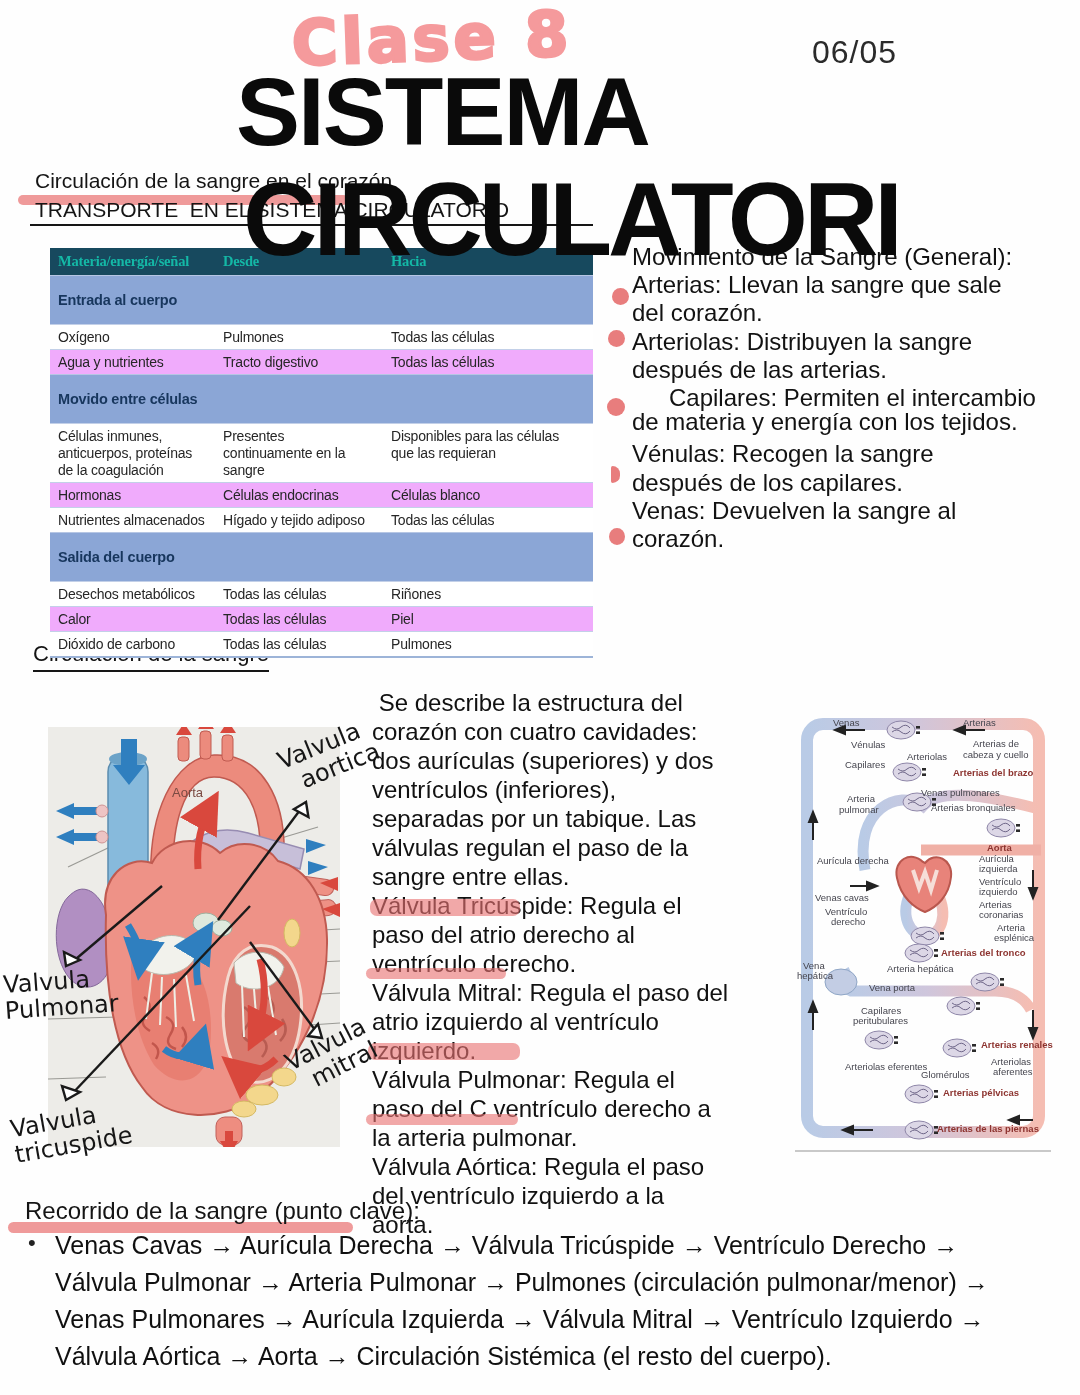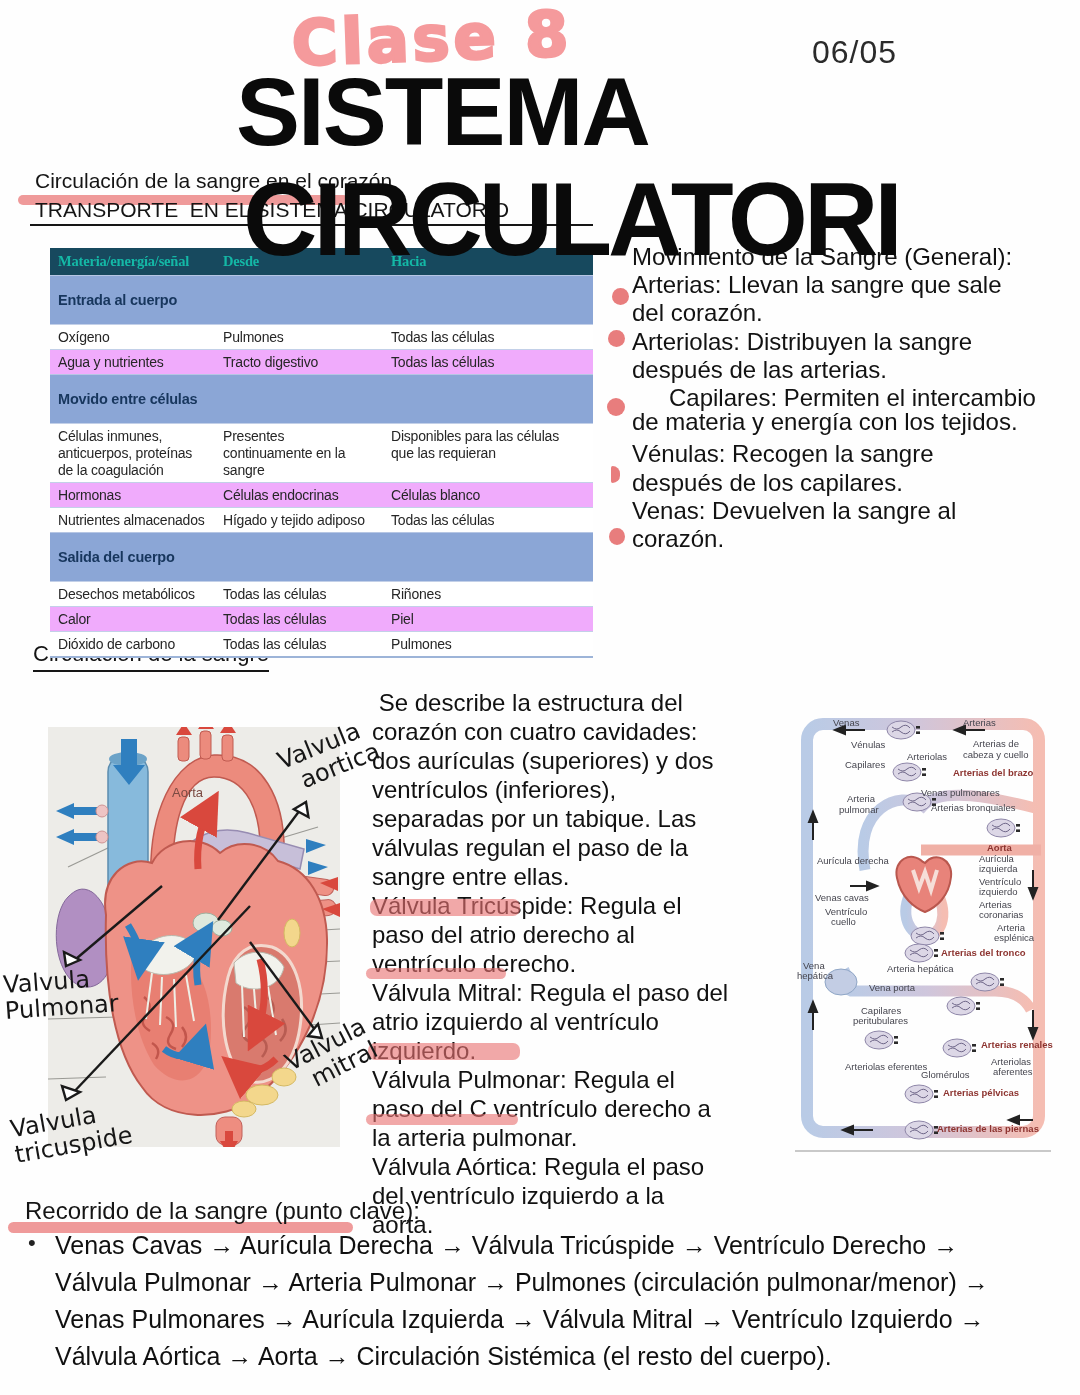--- a/index.html
+++ b/index.html
@@ -421,21 +421,21 @@
         <span class="dg-label" style="left: 126px; top: 78px;">Venas pulmonares</span>
         <span class="dg-label" style="left: 136px; top: 93px;">Arterias bronquiales</span>
         <span class="dg-label red" style="left: 192px; top: 133px;">Aorta</span>
         <span class="dg-label" style="left: 22px; top: 146px;">Aurícula derecha</span>
         <span class="dg-label" style="left: 184px; top: 144px;">Aurícula</span>
         <span class="dg-label" style="left: 184px; top: 154px;">izquierda</span>
         <span class="dg-label" style="left: 184px; top: 167px;">Ventrículo</span>
         <span class="dg-label" style="left: 184px; top: 177px;">izquierdo</span>
         <span class="dg-label" style="left: 20px; top: 183px;">Venas cavas</span>
         <span class="dg-label" style="left: 30px; top: 197px;">Ventrículo</span>
-        <span class="dg-label" style="left: 36px; top: 207px;">cuello</span>
+        <span class="dg-label" style="left: 36px; top: 207px;">derecho</span>
         <span class="dg-label" style="left: 184px; top: 190px;">Arterias</span>
         <span class="dg-label" style="left: 184px; top: 200px;">coronarias</span>
         <span class="dg-label" style="left: 202px; top: 213px;">Arteria</span>
         <span class="dg-label" style="left: 199px; top: 223px;">esplénica</span>
         <span class="dg-label red" style="left: 146px; top: 238px;">Arterias del tronco</span>
         <span class="dg-label" style="left: 8px; top: 251px;">Vena</span>
         <span class="dg-label" style="left: 2px; top: 261px;">hepática</span>
         <span class="dg-label" style="left: 92px; top: 254px;">Arteria hepática</span>
         <span class="dg-label" style="left: 74px; top: 273px;">Vena porta</span>
         <span class="dg-label" style="left: 66px; top: 296px;">Capilares</span>

